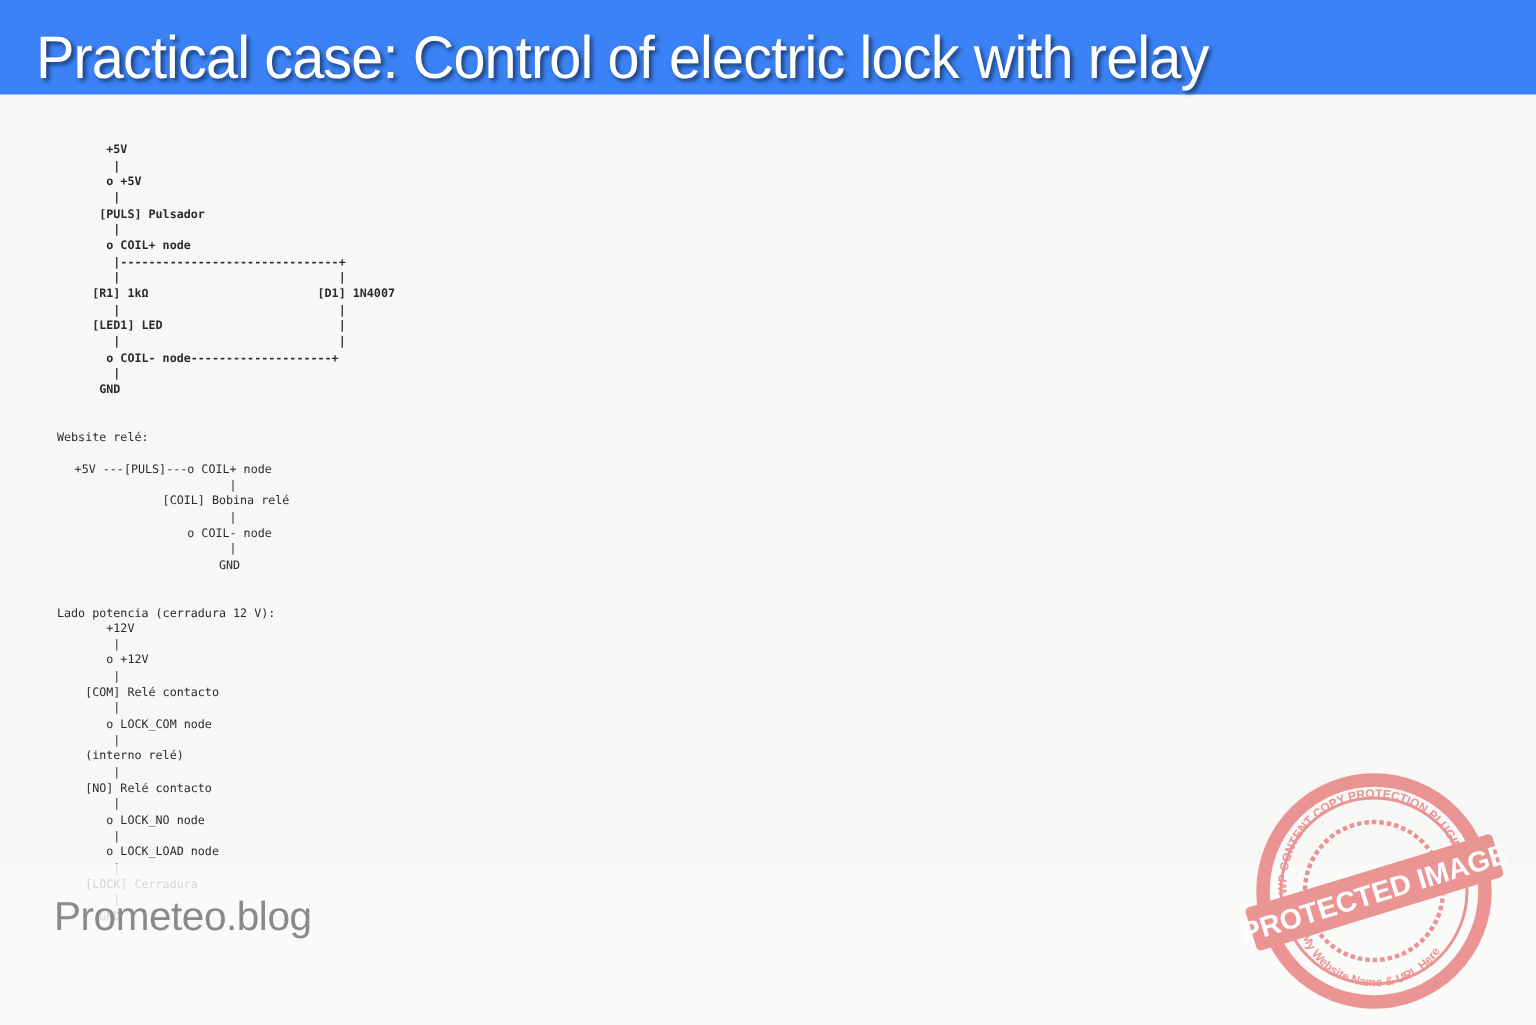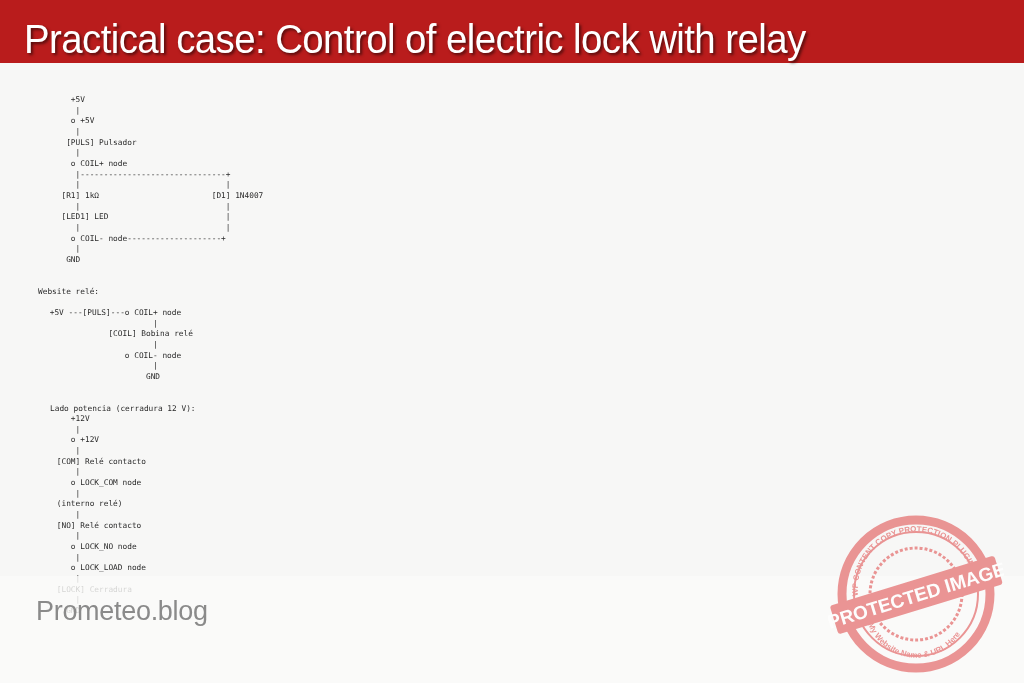--- a/index.html
+++ b/index.html
@@ -3,21 +3,21 @@
 <meta charset="utf-8">
 <style>
   html, body { margin: 0; padding: 0; }
   body {
     width: 1024px; height: 683px; overflow: hidden; position: relative;
     background: #f7f7f6;
     font-family: "Liberation Sans", sans-serif;
   }
   .title-bar {
     position: absolute; left: 0; top: 0; width: 1024px; height: 63px;
-    background: #b91c1c;
+    background: #3b82f6;
   }
   .title-bar h1 {
     margin: 0; position: absolute; left: 24px; top: 15px;
     font-family: "Liberation Sans", sans-serif; font-weight: normal;
     font-size: 40px; line-height: 48px; color: #ffffff; letter-spacing: -0.6px;
     text-shadow: 2px 2px 3px rgba(0,0,0,0.55);
     transform: scaleX(0.96); transform-origin: left center;
   }
   .content {
     position: absolute; left: 38px; top: 95px; width: 600px;
@@ -43,21 +43,21 @@
   }
 </style>
 </head>
 <body>
 
 <div class="title-bar">
   <h1>Practical case: Control of electric lock with relay</h1>
 </div>
 
 <div class="content">
-  <pre class="schem block" id="b1" style="top:0px;">       +5V
+  <pre class="schem block" id="b1" style="top:0px;font-weight:bold;">       +5V
         |
        o +5V
         |
       [PULS] Pulsador
         |
        o COIL+ node
         |-------------------------------+
         |                               |
      [R1] 1kΩ                        [D1] 1N4007
         |                               |
@@ -67,21 +67,21 @@
         |
       GND</pre>
   <pre class="schem block" style="top:192px;">Website relé:</pre>
   <pre class="schem block" id="b2" style="top:213px;text-align:center;">+5V ---[PULS]---o COIL+ node
                  |
                [COIL] Bobina relé
                  |
                 o COIL- node
                  |
                 GND</pre>
-  <pre class="schem block" style="top:309px;margin-left:12px;">Lado potencia (cerradura 12 V):</pre>
+  <pre class="schem block" style="top:309px;">Lado potencia (cerradura 12 V):</pre>
   <pre class="schem block" id="b3" style="top:319px;">       +12V
         |
        o +12V
         |
     [COM] Relé contacto
         |
        o LOCK_COM node
         |
     (interno relé)
         |

